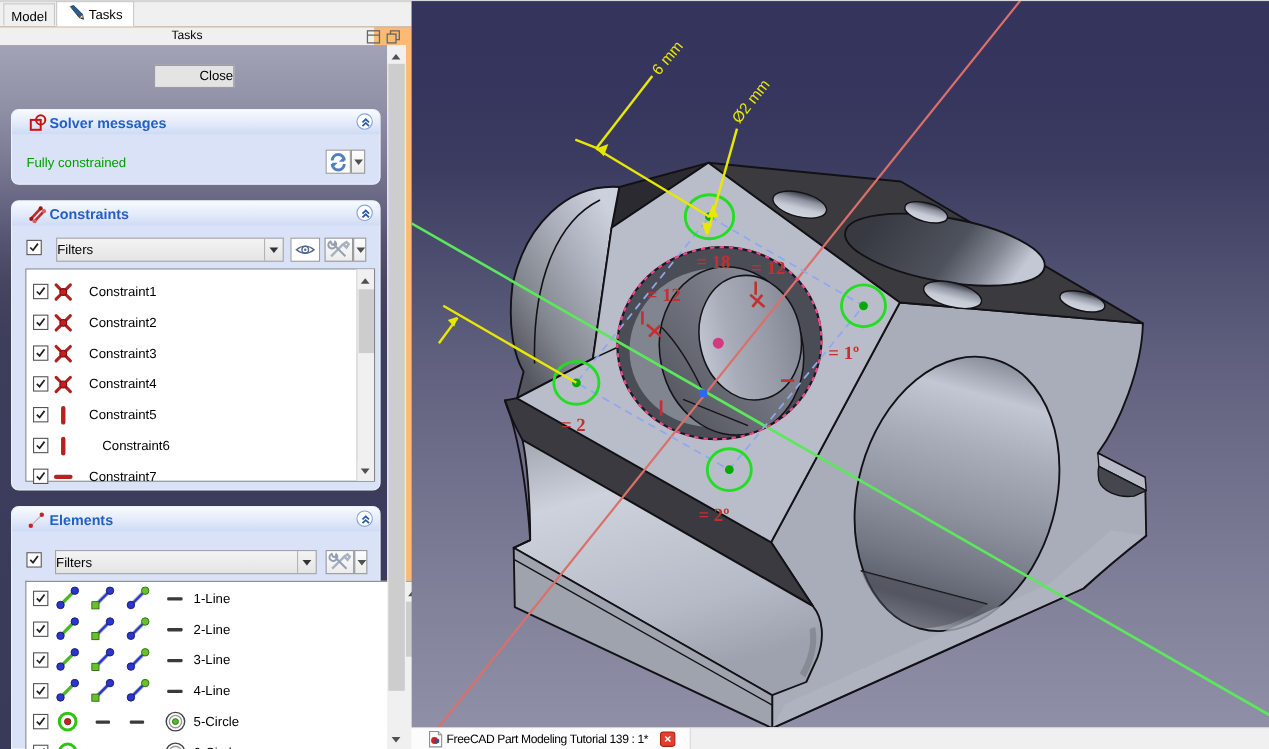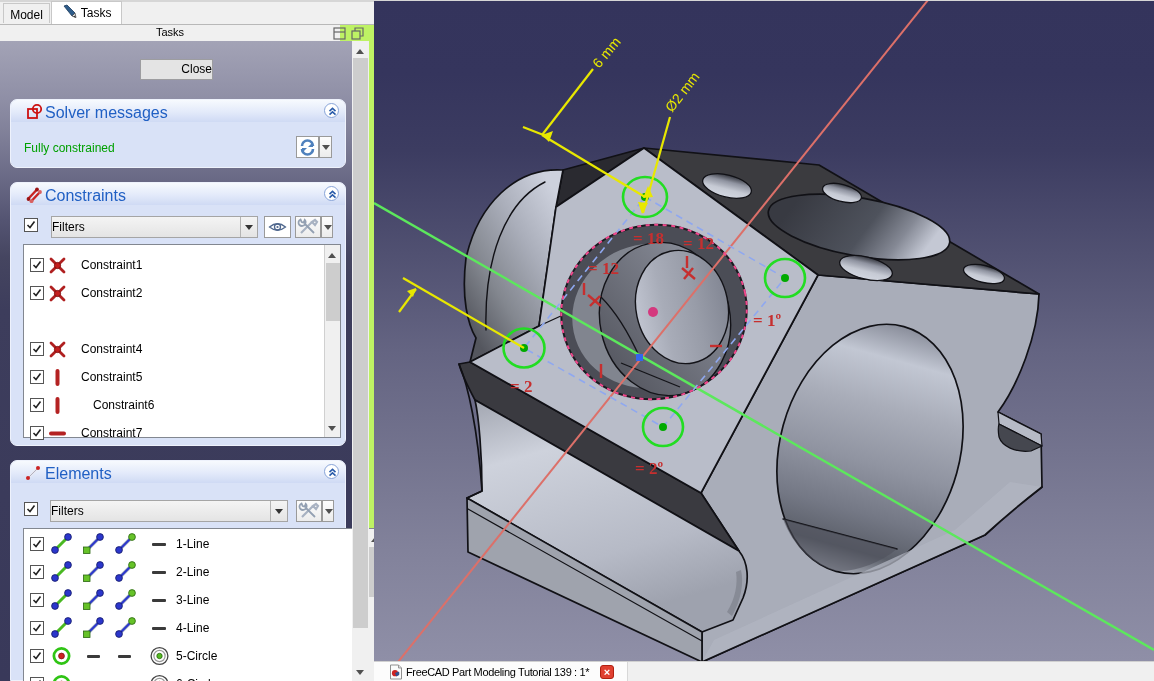--- a/index.html
+++ b/index.html
@@ -1,31 +1,31 @@
 <!DOCTYPE html>
 <html><head><meta charset="utf-8">
 <style>
 *{box-sizing:border-box;margin:0;padding:0}
 body{margin:0;font-family:"Liberation Sans",sans-serif}
-.root{position:relative;width:1154px;height:681px;overflow:hidden;background:#bef264}
+.root{position:relative;width:1154px;height:681px;overflow:hidden;background:#fdba74}
 .abs{position:absolute}
 
 .topline{left:0;top:0;width:1154px;height:2px;background:#d6d6d6}
 .tabbar{left:0;top:2px;width:374px;height:22px;background:#f0f0f0}
 .tab{position:absolute;top:1px;height:22px;font-size:12px;color:#000;text-align:center;line-height:22px}
 .tab.inactive{left:3px;width:47px;background:#f0f0f0;border:1px solid #c8c8c8;border-bottom:none;top:3px;height:20px}
 .tabline{left:0;top:24px;width:374px;height:1px;background:#b8b8b8}
 .tab.active{left:51px;width:71px;background:#fff;border:1px solid #c8c8c8;border-bottom:none;height:23px;z-index:3}
 .titlebar{left:0;top:25px;width:340px;height:16px;background:#f0f0f0;font-size:11px;text-align:center;line-height:15px;color:#000}
 
 .panel{left:0;top:41px;width:352px;height:640px;background:linear-gradient(180deg,#a3a3b6 0%,#8f8fa6 9%,#7d7d96 15.5%,#686884 22%,#545472 28%,#454560 34%,#3d3d5c 42%,#39395a 100%)}
 .closebtn{left:140px;top:59px;width:73px;height:21px;background:#e4e4e4;border:1px solid #9d9da0;font-size:12px;text-align:right;line-height:19px;color:#000}
 .tbox{position:absolute;left:10px;width:336px;background:#d9e2f7;border:1px solid #eef2fc;border-radius:7px}
 .tbox .hdr{height:22px;background:linear-gradient(180deg,#f7fafe 0%,#e3eafa 55%,#cfdaf4 100%);border-radius:6px 6px 0 0;position:relative}
-.tbox .hdr .ttl{position:absolute;left:34px;top:4px;font-size:16px;font-weight:normal;color:#2160c4}
+.tbox .hdr .ttl{position:absolute;left:34px;top:4px;font-size:13px;font-weight:bold;color:#2160c4}
 .chev{position:absolute;right:6px;top:3px;width:15px;height:15px;border-radius:50%;background:#fff;border:1px solid #88a4d8}
 .chev svg{position:absolute;left:1px;top:1px}
 .greentxt{position:absolute;left:13px;top:41px;font-size:12px;color:#00a000}
 
 .combo{position:absolute;height:22px;background:linear-gradient(180deg,#f4f4f4,#e4e4e4);border:1px solid #a5a5a5;font-size:12px;color:#000}
 .combo .lbl{position:absolute;top:3px;width:100%;text-align:left}
 .combo .arr{position:absolute;right:0;top:0;width:17px;height:20px;border-left:1px solid #b4b4b4}
 .combo .arr:after{content:"";position:absolute;left:4px;top:8px;border:4px solid transparent;border-top:5px solid #333}
 .sqbtn{position:absolute;height:22px;background:linear-gradient(180deg,#fdfdfd,#ececec);border:1px solid #9a9a9a}
 .cb{position:absolute;width:14px;height:14px;background:#fff;border:1px solid #555}
@@ -159,20 +159,37 @@
    <svg style="position:absolute;left:24px;top:5px" width="19" height="19" viewBox="0 0 19 19">
             <g stroke="#b02020" stroke-width="2.8" stroke-linecap="round">
               <line x1="3" y1="3" x2="6.8" y2="6.8"></line>
               <line x1="16" y1="3" x2="12.2" y2="6.8"></line>
               <line x1="3" y1="16" x2="6.8" y2="12.2"></line>
               <line x1="16" y1="16" x2="12.2" y2="12.2"></line>
             </g>
             <circle cx="9.5" cy="9.5" r="3.1" fill="#c41e1e" stroke="#7c0e0e" stroke-width="1"></circle>
           </svg>
    <span class="rowtxt" style="left:57px">Constraint2</span>
+  </div>
+  <div class="row" style="top:62px">
+   <div class="cb" style="left:6px;top:7px">
+            <svg width="12" height="12" viewBox="0 0 12 12">
+              <path d="M2.5 6 L5 8.5 L9.5 2.5" fill="none" stroke="#222" stroke-width="1.6"></path>
+            </svg>
+          </div>
+   <svg style="position:absolute;left:24px;top:5px" width="19" height="19" viewBox="0 0 19 19">
+            <g stroke="#b02020" stroke-width="2.8" stroke-linecap="round">
+              <line x1="3" y1="3" x2="6.8" y2="6.8"></line>
+              <line x1="16" y1="3" x2="12.2" y2="6.8"></line>
+              <line x1="3" y1="16" x2="6.8" y2="12.2"></line>
+              <line x1="16" y1="16" x2="12.2" y2="12.2"></line>
+            </g>
+            <circle cx="9.5" cy="9.5" r="3.1" fill="#c41e1e" stroke="#7c0e0e" stroke-width="1"></circle>
+          </svg>
+   <span class="rowtxt" style="left:57px">Constraint3</span>
   </div>
   <div class="row" style="top:90px">
    <div class="cb" style="left:6px;top:7px">
             <svg width="12" height="12" viewBox="0 0 12 12">
               <path d="M2.5 6 L5 8.5 L9.5 2.5" fill="none" stroke="#222" stroke-width="1.6"></path>
             </svg>
           </div>
    <svg style="position:absolute;left:24px;top:5px" width="19" height="19" viewBox="0 0 19 19">
             <g stroke="#b02020" stroke-width="2.8" stroke-linecap="round">
               <line x1="3" y1="3" x2="6.8" y2="6.8"></line>

